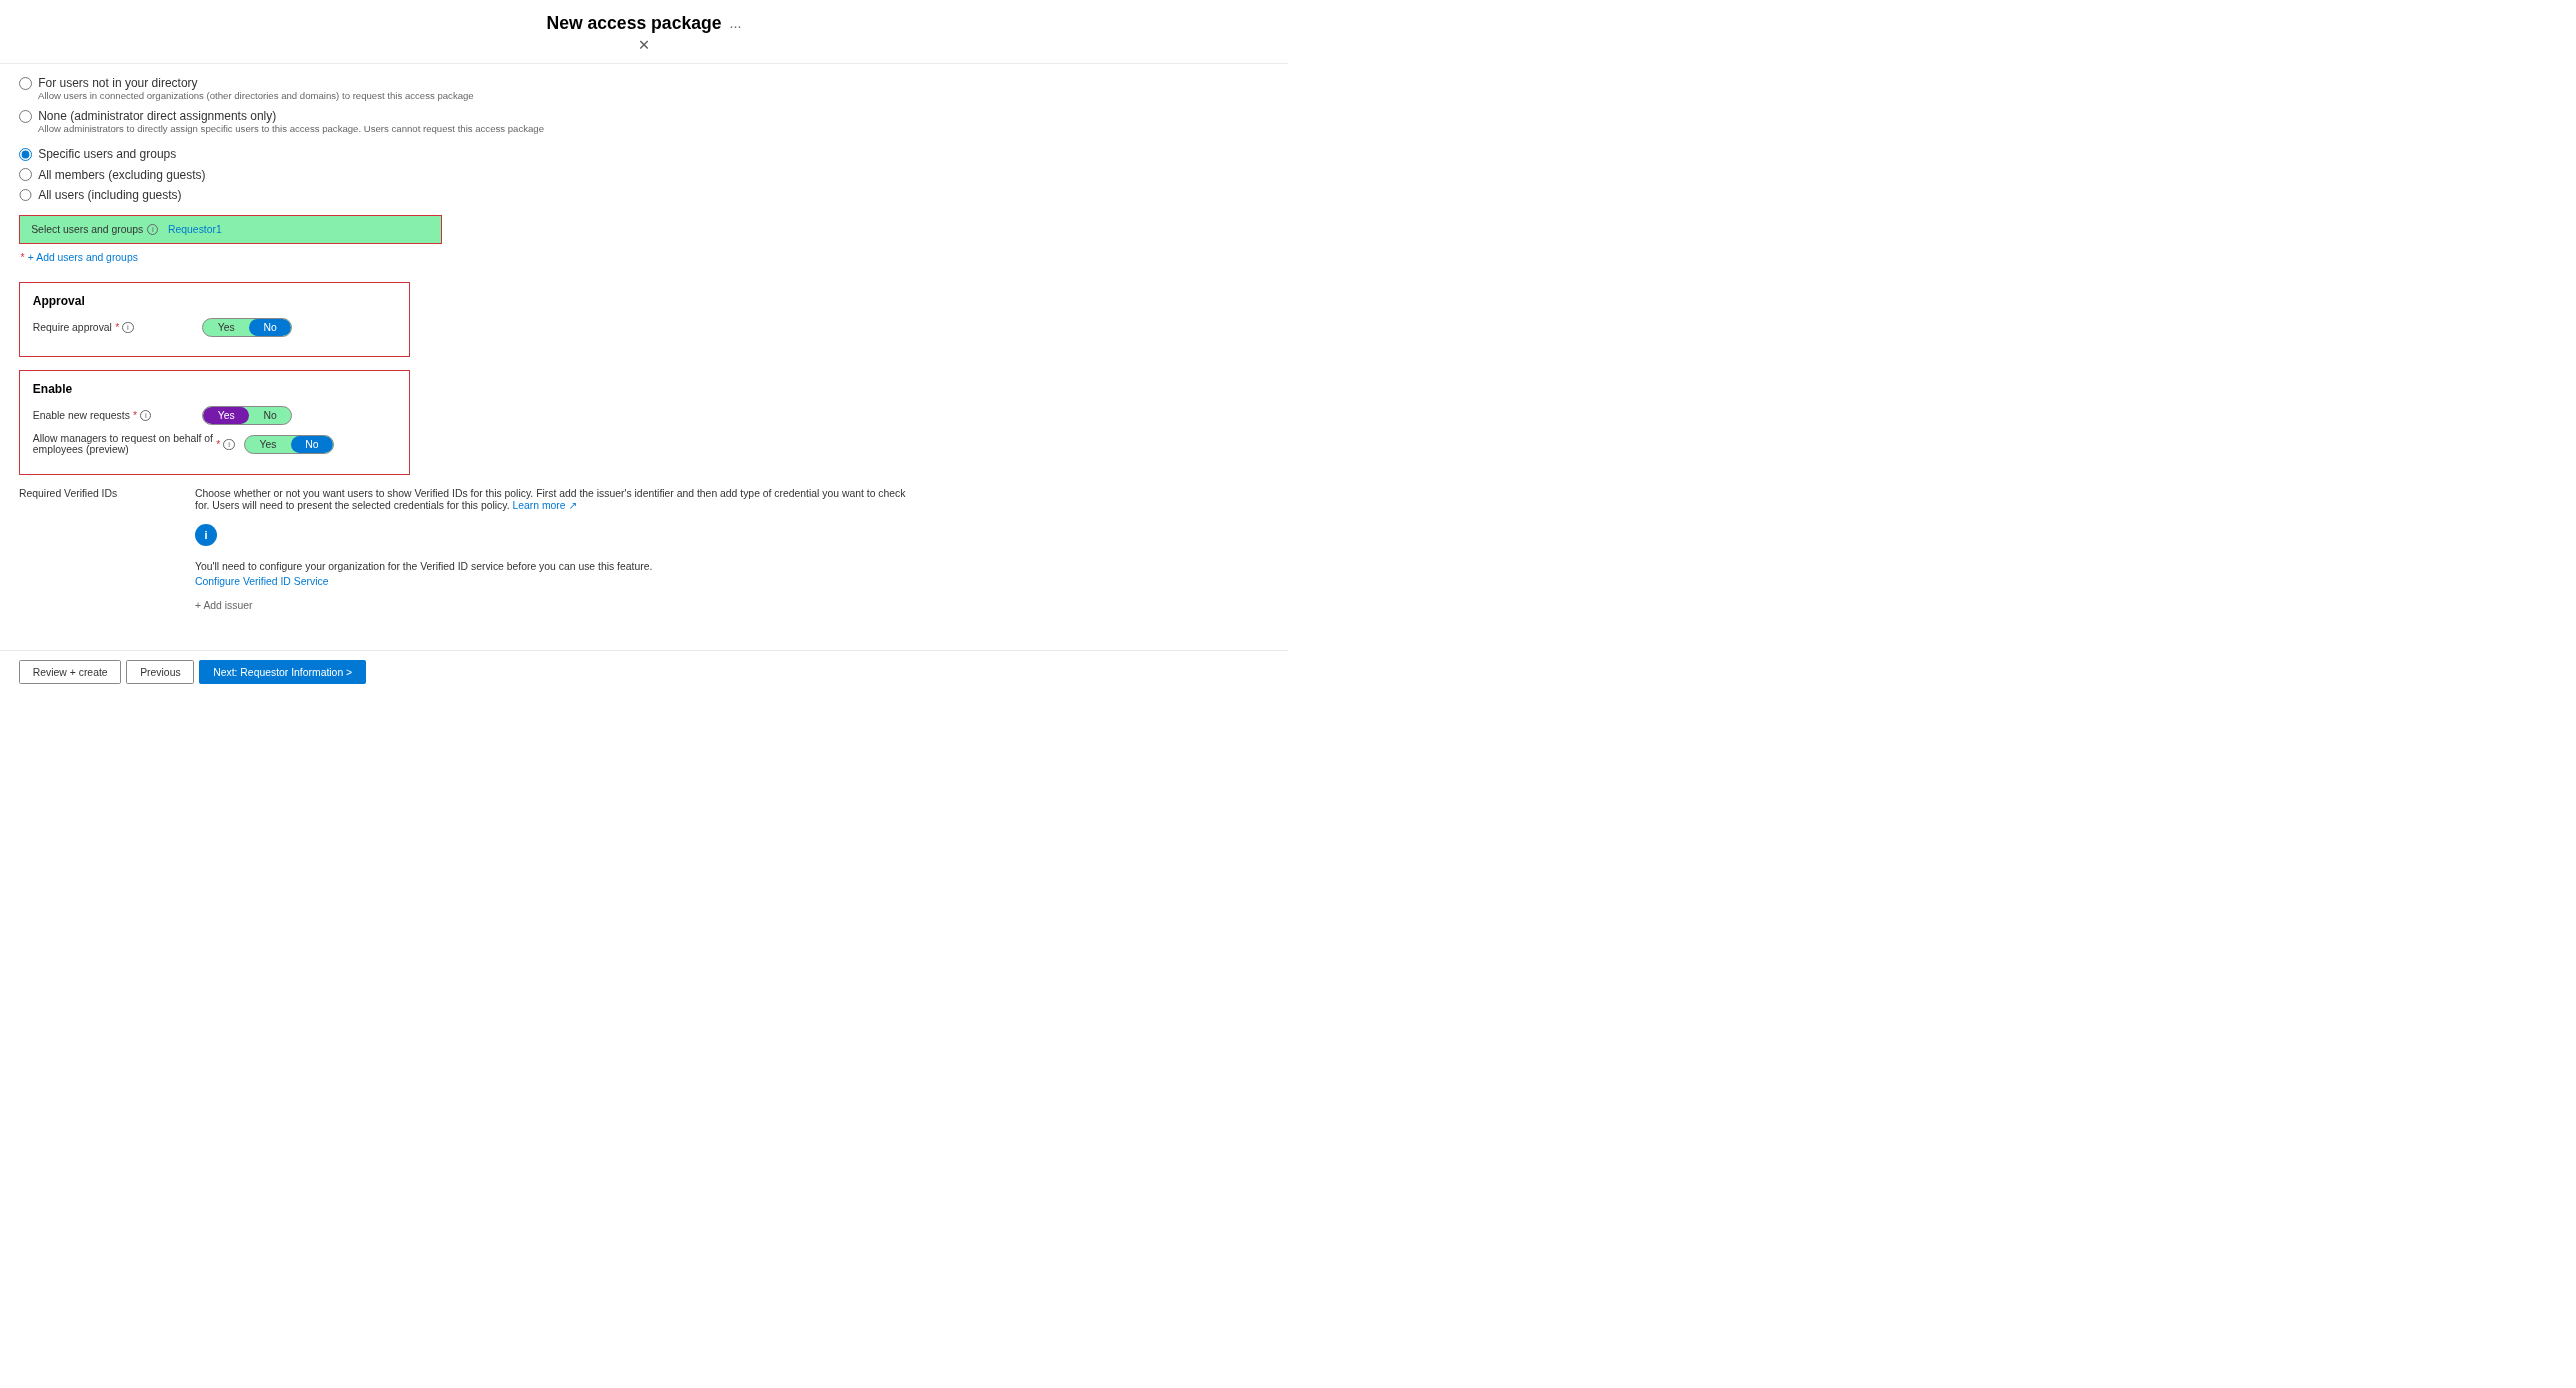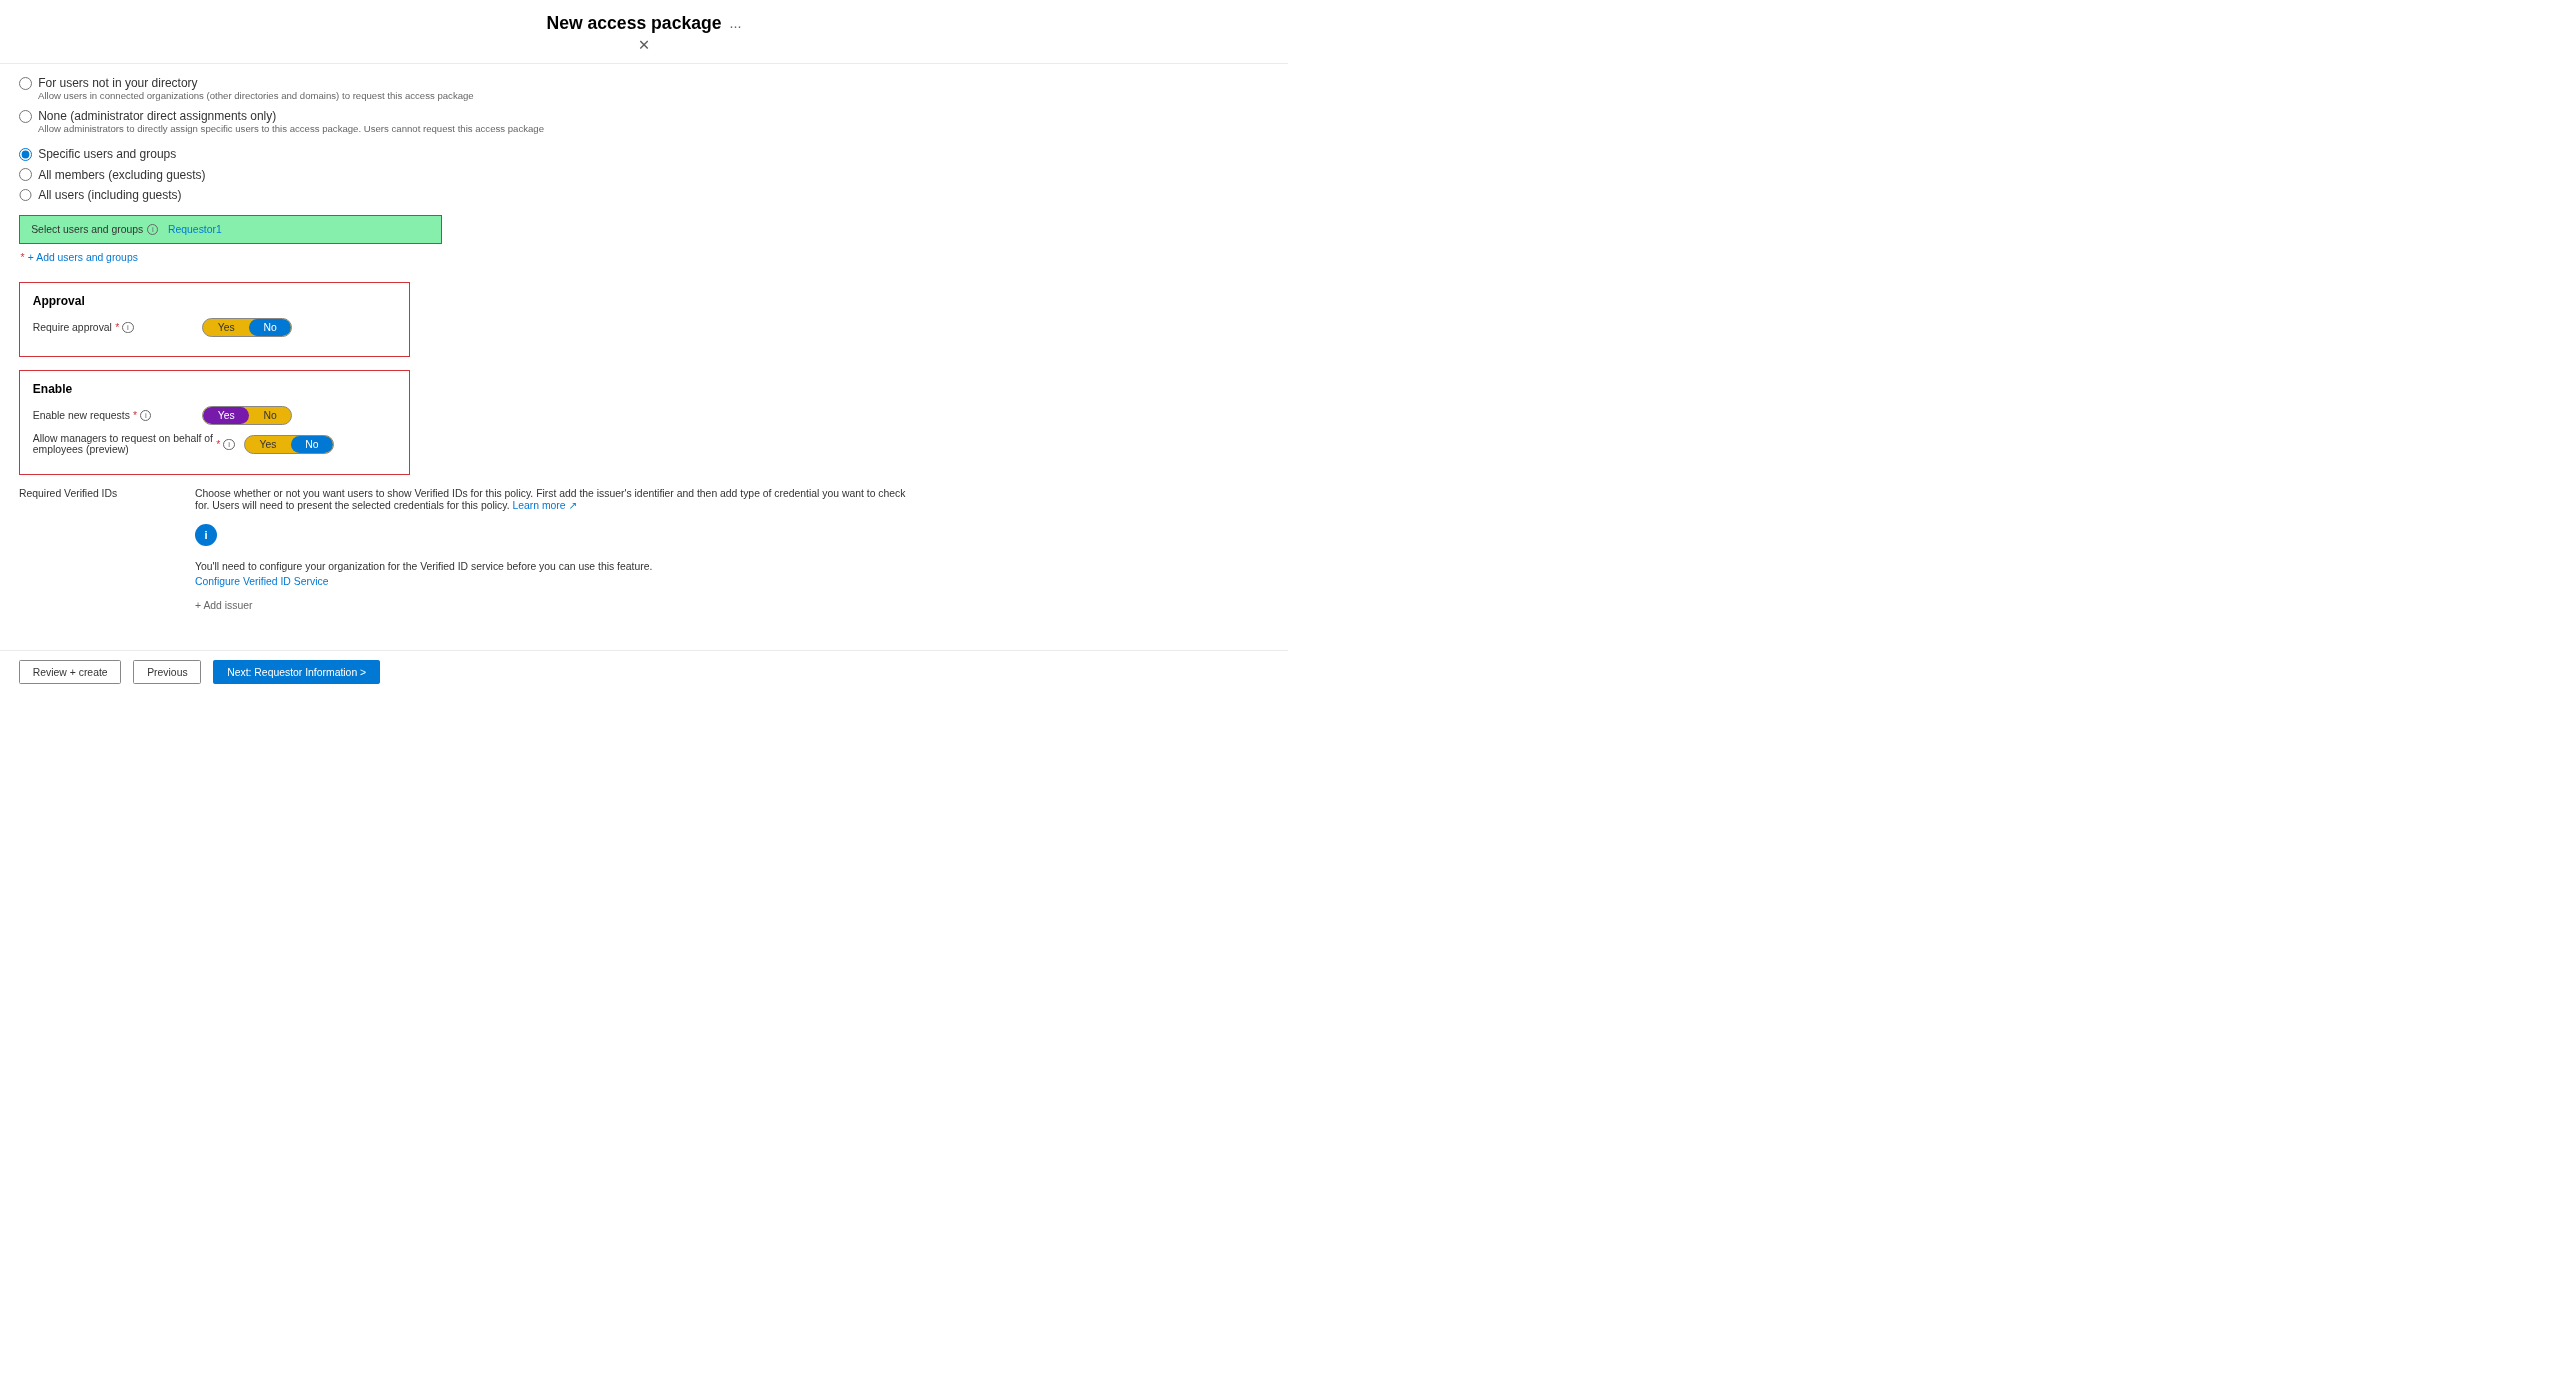--- a/index.html
+++ b/index.html
@@ -197,21 +197,21 @@
       gap: 3.2px;
       min-width: 160px;
     }
 
     
     .toggle-group {
       display: flex;
       border: 0.8px solid #8a8886;
       border-radius: 16px;
       overflow: hidden;
-      background: #eab308;
+      background: #86efac;
     }
 
     .toggle-btn {
       padding: 3.2px 14.4px;
       border: none;
       background: transparent;
       font-size: 10.4px;
       cursor: pointer;
       border-radius: 16px;
       color: #333;
@@ -302,21 +302,21 @@
     .verified-row {
       display: flex;
       gap: 28px;
       align-items: flex-start;
     }
 
     
     .dialog-footer {
       display: flex;
       align-items: center;
-      gap: 12px;
+      gap: 5px;
       padding: 9.6px 19px;
       border-top: 0.8px solid #edebe9;
       background: #fff;
     }
 
     .btn-outline {
       background: #fff;
       border: 0.8px solid #8a8886;
       padding: 5.6px 12.8px;
       font-size: 10.4px;

